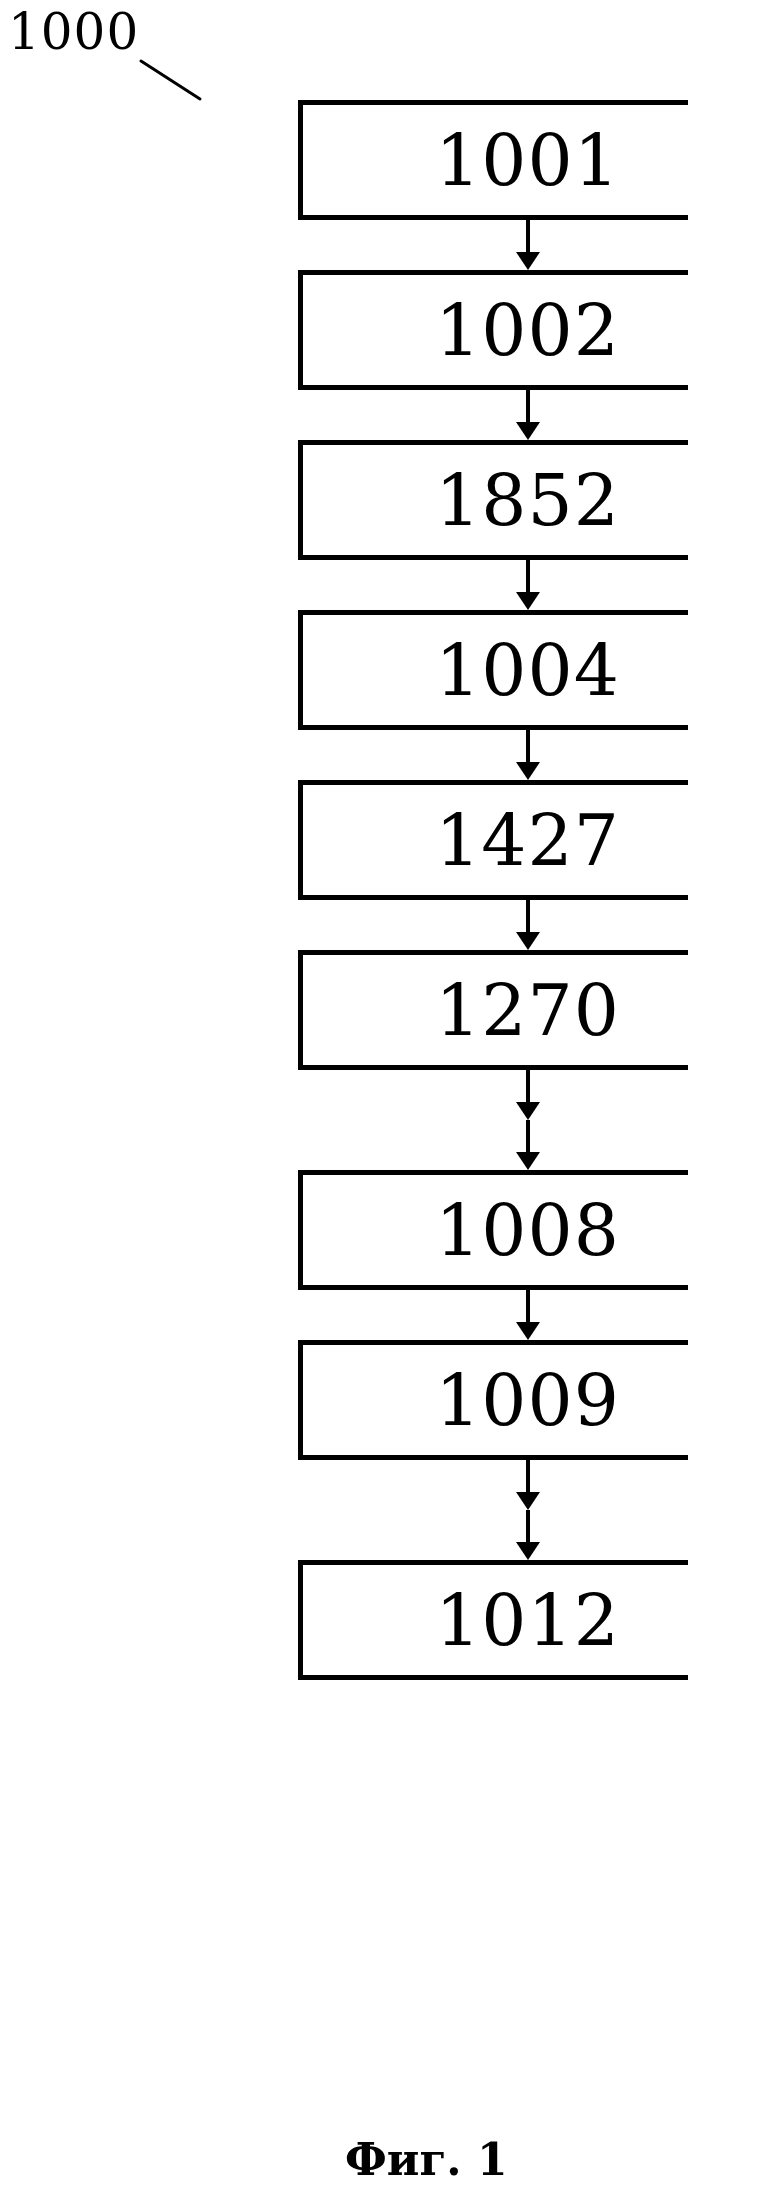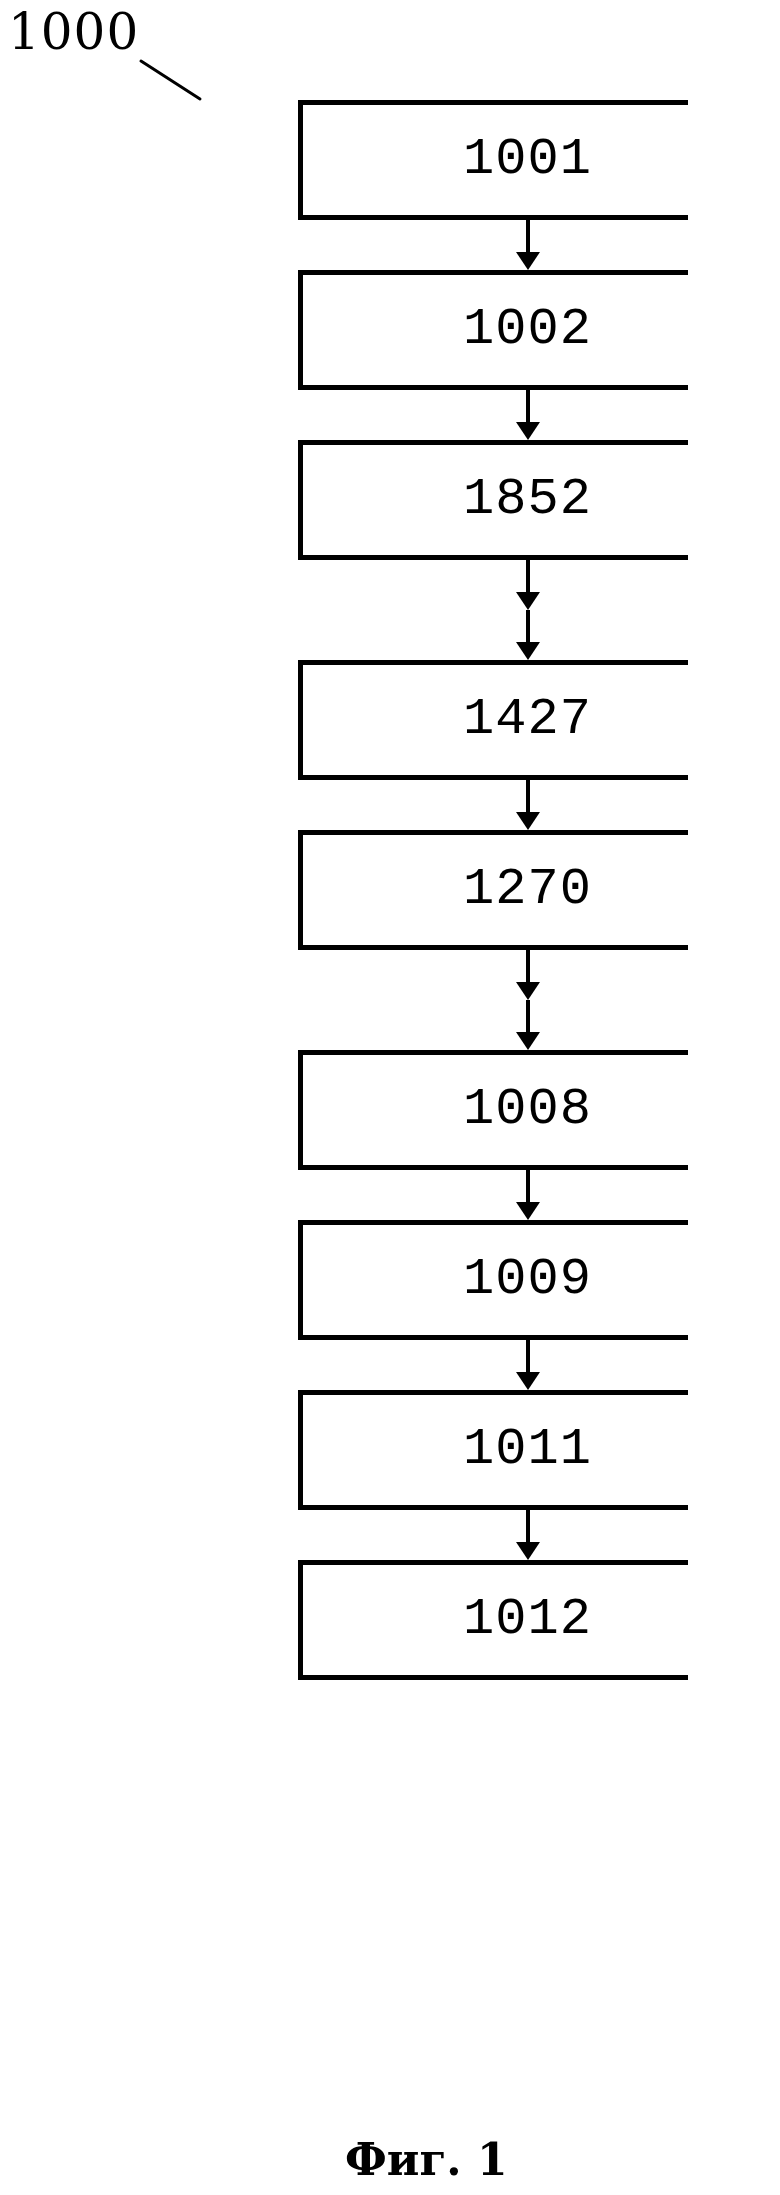--- a/index.html
+++ b/index.html
@@ -36,24 +36,23 @@
     box-sizing: border-box;
     width: 459px;
     height: 120px;
     border: 5px solid #000000;
     background: #ffffff;
     display: flex;
     align-items: center;
     justify-content: center;
   }
   .box-label {
-    font-size: 52px;
+    font-size: 71px;
     line-height: 1;
     letter-spacing: 1px;
-    font-family: Liberation Mono, monospace;
   }
   .arrow {
     position: relative;
     height: 50px;
     width: 100%;
   }
   .arrow-line {
     position: absolute;
     left: 50%;
     transform: translateX(-50%);
@@ -120,20 +119,23 @@
     <div class="box">
       <span class="box-label">1852</span>
     </div>
     <div class="arrow">
       <div class="arrow-line"></div>
       <div class="arrow-head"></div>
     </div>
   </div>
 
   <div class="step">
+    <div class="box">
+      <span class="box-label">1004</span>
+    </div>
     <div class="arrow">
       <div class="arrow-line"></div>
       <div class="arrow-head"></div>
     </div>
   </div>
 
   <div class="step">
     <div class="box">
       <span class="box-label">1427</span>
     </div>
@@ -175,23 +177,20 @@
       <span class="box-label">1009</span>
     </div>
     <div class="arrow">
       <div class="arrow-line"></div>
       <div class="arrow-head"></div>
     </div>
   </div>
 
 
   <div class="step">
-    <div class="box">
-      <span class="box-label">1011</span>
-    </div>
     <div class="arrow">
       <div class="arrow-line"></div>
       <div class="arrow-head"></div>
     </div>
   </div>
 
   <div class="step">
     <div class="box">
       <span class="box-label">1012</span>
     </div>

